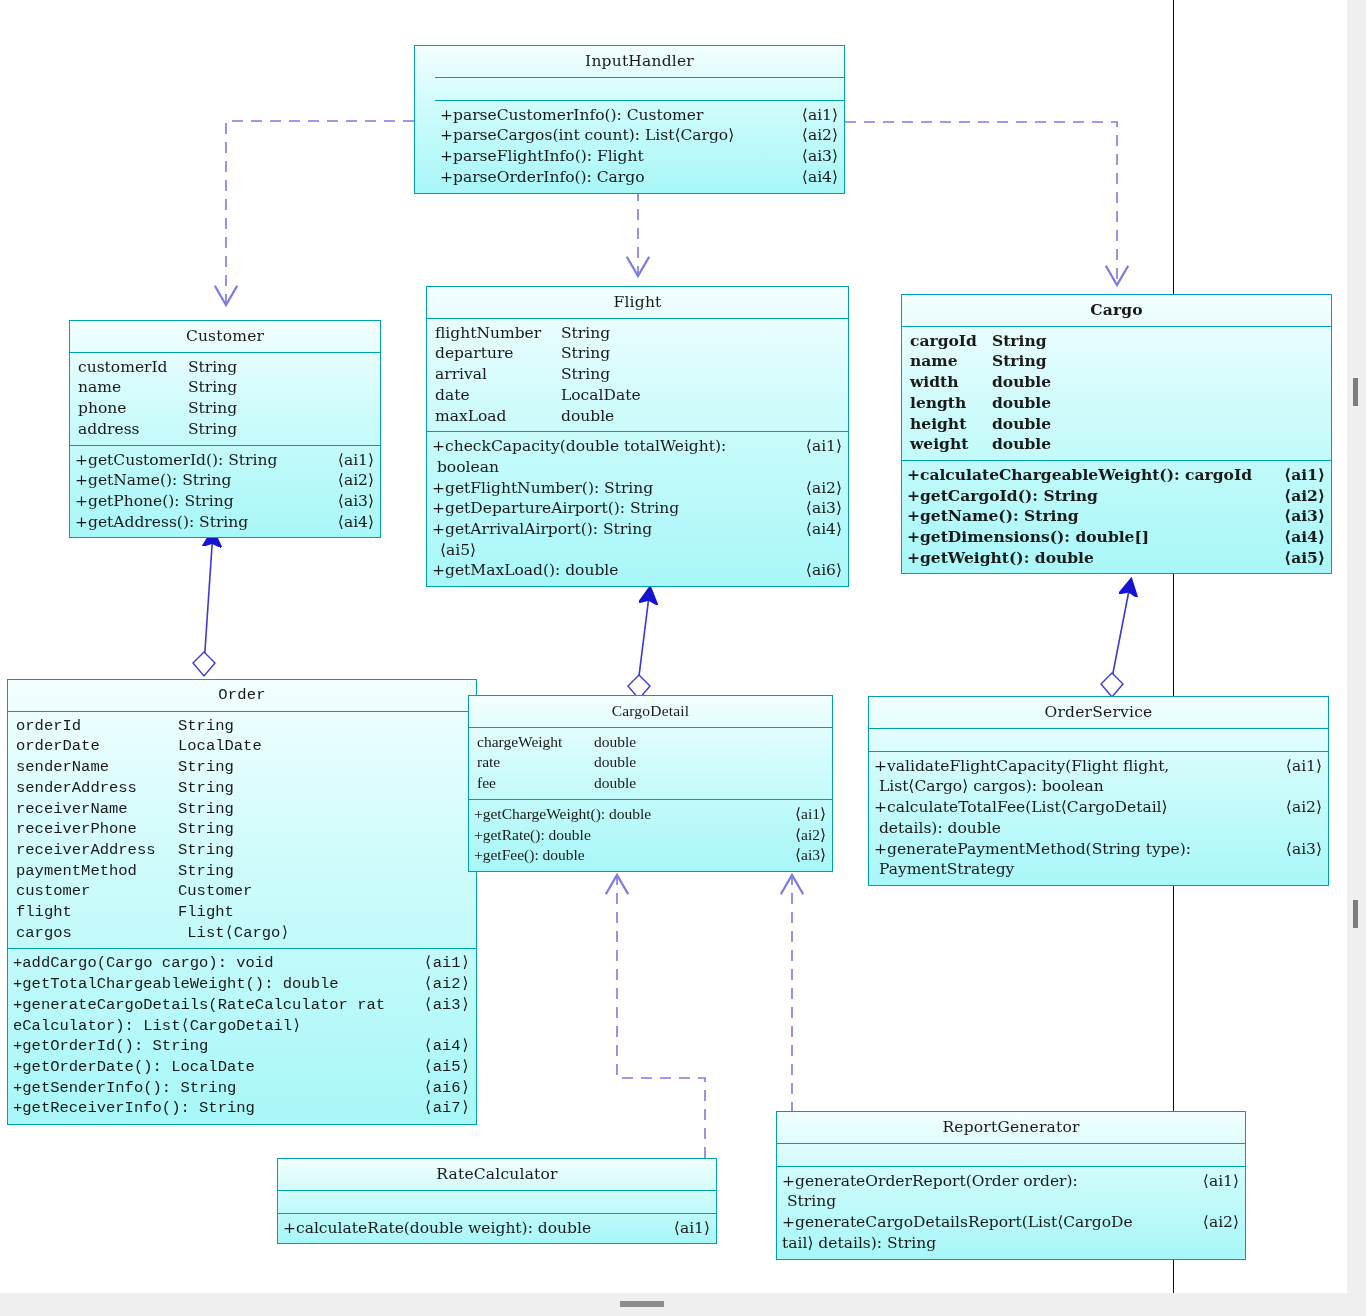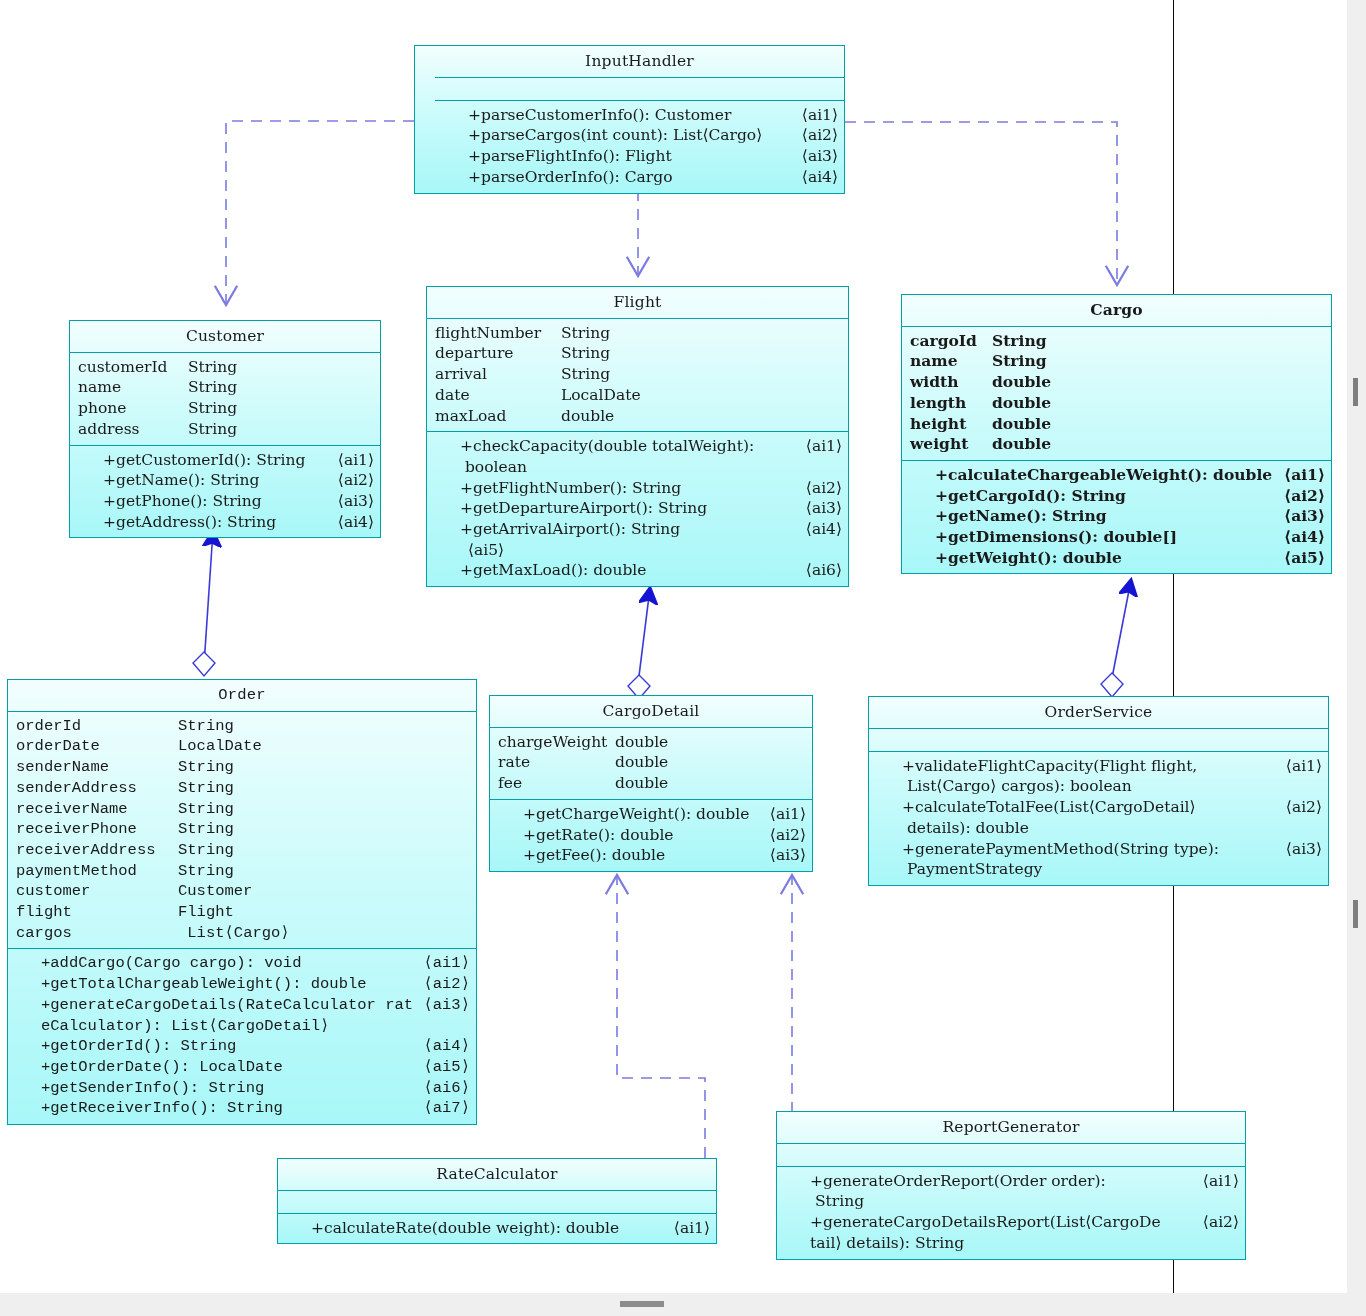--- a/index.html
+++ b/index.html
@@ -42,21 +42,21 @@
   .uml .cname{
     text-align:center;padding:5px 4px 5px 4px;
     border-bottom:1.4px solid #00a0a8;
     font-size:15.5px;letter-spacing:.2px;
   }
   .uml .attrs{
     border-bottom:1.4px solid #00a0a8;
     padding:4px 0 5px 0;
   }
   .uml .attrs.empty{min-height:22px;padding:0;}
-  .uml .ops{padding:4px 0 5px 0;margin-left:28px;}
+  .uml .ops{padding:4px 0 5px 0;}
   .row{
     display:flex;align-items:flex-start;
     padding:0 6px 0 8px;white-space:pre;
   }
   .row .n{flex:0 0 auto;}
   .row .t{flex:1 1 auto;}
   .orow{
     display:flex;align-items:flex-start;
     padding:0 6px 0 5px;
   }
@@ -257,21 +257,21 @@
         <span class="n" style="width:82px">height</span>
         <span class="t">double</span>
       </div>
       <div class="row">
         <span class="n" style="width:82px">weight</span>
         <span class="t">double</span>
       </div>
     </div>
     <div class="ops">
       <div class="orow">
-        <span class="sig">+calculateChargeableWeight(): double</span>
+        <span class="sig">+calculateChargeableWeight(): cargoId</span>
         <span class="tag">⟨ai1⟩</span>
       </div>
       <div class="orow">
         <span class="sig">+getCargoId(): String</span>
         <span class="tag">⟨ai2⟩</span>
       </div>
       <div class="orow">
         <span class="sig">+getName(): String</span>
         <span class="tag">⟨ai3⟩</span>
       </div>
@@ -360,21 +360,21 @@
         <span class="sig">+getSenderInfo(): String</span>
         <span class="tag">⟨ai6⟩</span>
       </div>
       <div class="orow">
         <span class="sig">+getReceiverInfo(): String</span>
         <span class="tag">⟨ai7⟩</span>
       </div>
     </div>
   </div>
 
-  <div class="uml" style="left:489px;top:695px;width:324px;">
+  <div class="uml" style="left:468px;top:695px;width:365px;font-family:Liberation Serif, serif;">
     <div class="cname">CargoDetail</div>
     <div class="attrs">
       <div class="row">
         <span class="n" style="width:117px">chargeWeight</span>
         <span class="t">double</span>
       </div>
       <div class="row">
         <span class="n" style="width:117px">rate</span>
         <span class="t">double</span>
       </div>

